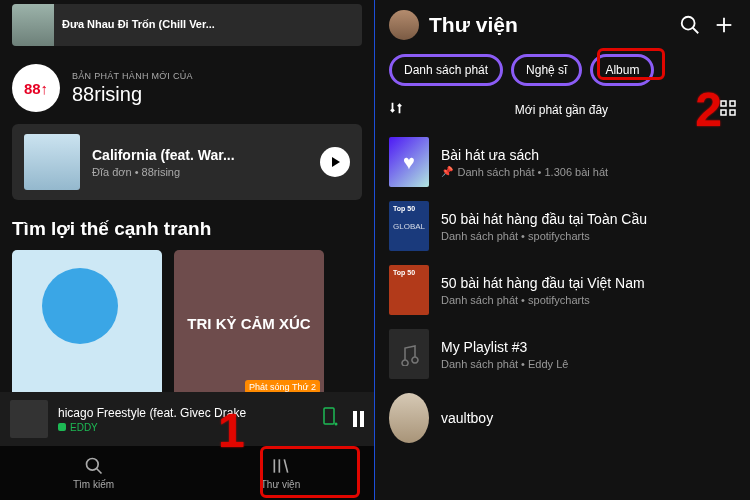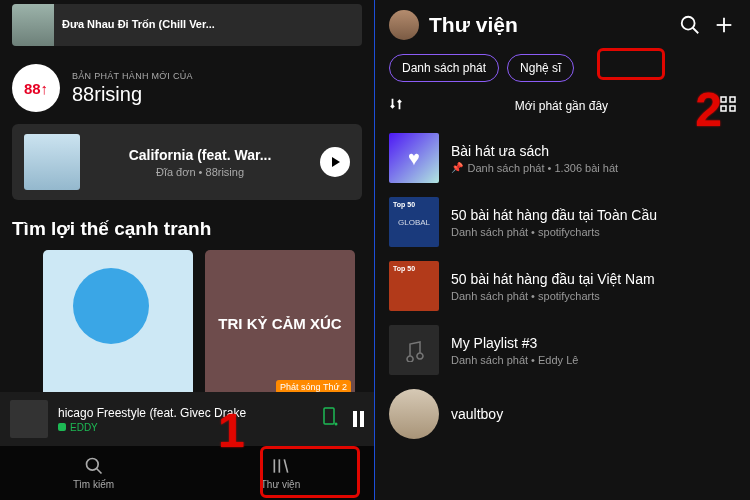--- a/index.html
+++ b/index.html
@@ -15,30 +15,30 @@
   .tc-art.a2 { background: linear-gradient(#333, #111); }
   .tc-title { font-size: 11px; font-weight: 600; padding: 0 8px; line-height: 1.25; }
 
   .artist-block { padding: 8px 12px 10px; display: flex; align-items: center; gap: 12px; }
   .artist-avatar { width: 48px; height: 48px; border-radius: 50%; background: #fff; display: flex; align-items: center; justify-content: center; color: #e60023; font-weight: 700; font-size: 15px; }
   .artist-meta .sub { font-size: 9px; color: #aaa; letter-spacing: 0.3px; }
   .artist-meta .name { font-size: 20px; font-weight: 400; margin-top: 2px; }
 
   .release-card { margin: 2px 12px 12px; background: #2a2a2a; border-radius: 6px; display: flex; align-items: center; padding: 10px 12px; gap: 12px; }
   .release-art { width: 56px; height: 56px; background: linear-gradient(#cbe3f0, #94b8cd); border-radius: 3px; }
-  .release-info { flex: 1; text-align: center; }
+  .release-info { flex: 1; }
   .release-title { font-size: 14px; font-weight: 600; }
   .release-sub { font-size: 11px; color: #aaa; margin-top: 3px; }
   .play-circ { width: 30px; height: 30px; border-radius: 50%; background: #fff; display: flex; align-items: center; justify-content: center; }
   .play-circ::after { content: ""; border-left: 8px solid #000; border-top: 5px solid transparent; border-bottom: 5px solid transparent; margin-left: 2px; }
 
   .section-title { font-size: 19px; font-weight: 700; padding: 6px 12px 10px; }
   .hcards { display: flex; gap: 12px; padding: 0 12px; }
   .hc { width: 150px; }
-  .hc-img { width: 150px; height: 148px; border-radius: 5px; margin-left: 31px; }
+  .hc-img { width: 150px; height: 148px; border-radius: 5px; }
   .hc-img.c1 { background: #cde8f5; position: relative; }
   .hc-img.c1::after { content:""; position:absolute; left:30px; top:18px; width:76px; height:76px; background:#3aa6e6; border-radius:50%; }
   .hc-img.c2 { background: #6e4c4c; position: relative; display:flex; align-items:center; justify-content:center; }
   .hc-overlay { position: absolute; font-weight: 800; font-size: 15px; line-height: 1.1; text-align: center; color:#fff; }
   .hc-badge { position:absolute; bottom:4px; right:4px; background:#ff8a00; color:#fff; font-size:9px; padding:2px 4px; border-radius:3px; }
 
   .now-playing { position: absolute; bottom: 54px; left: 0; right: 0; height: 54px; background: #1c1c1c; display: flex; align-items: center; padding: 0 10px; gap: 10px; }
   .np-art { width: 38px; height: 38px; background: #333; border-radius: 2px; }
   .np-info { flex: 1; overflow: hidden; }
   .np-title { font-size: 12px; white-space: nowrap; }
@@ -56,30 +56,30 @@
   .nav-icon svg { width: 20px; height: 20px; }
 
   
   .lib-header { display: flex; align-items: center; gap: 10px; padding: 10px 14px 8px; }
   .avatar { width: 30px; height: 30px; border-radius: 50%; background: linear-gradient(#b48c6e,#7b5b44); }
   .lib-title { font-size: 21px; font-weight: 700; flex: 1; }
   .hdr-icon { width: 24px; height: 24px; display:flex; align-items:center; justify-content:center; }
   .hdr-icon svg { width: 22px; height: 22px; stroke:#fff; stroke-width:2; fill:none; }
 
   .chips { display: flex; gap: 8px; padding: 6px 14px 10px; }
-  .chip { border: 1px solid #8b5cf6; border-radius: 16px; padding: 6px 12px; font-size: 12px; color: #fff; }
+  .chip { border: 3px solid #8b5cf6; border-radius: 16px; padding: 6px 12px; font-size: 12px; color: #fff; }
 
   .sort-row { display: flex; align-items: center; padding: 4px 14px 10px; gap: 8px; text-align: center; }
   .sort-icon svg { width:14px; height:14px; stroke:#fff; stroke-width:2; fill:none; }
   .sort-label { font-size: 12px; color: #fff; flex: 1; }
   .grid-icon svg { width:16px; height:16px; stroke:#fff; stroke-width:1.5; fill:none; }
 
   .lib-list { padding: 0 14px; }
   .lib-item { display: flex; align-items: center; gap: 12px; padding: 7px 0; }
-  .lib-art { width: 50px; height: 50px; border-radius: 2px; flex-shrink: 0; }
+  .lib-art { width: 40px; height: 50px; border-radius: 2px; flex-shrink: 0; }
   .lib-art.liked { background: linear-gradient(135deg,#4d18f5,#b1e6df); display:flex; align-items:center; justify-content:center; }
   .lib-art.liked::after { content:"♥"; color:#fff; font-size: 20px; }
   .lib-art.top1 { background: #1a3a7c; position:relative; }
   .lib-art.top2 { background: #b23a1a; position:relative; }
   .lib-art .badge { position:absolute; top:4px; left:4px; font-size:7px; font-weight:700; color:#fff; }
   .lib-art .center { position:absolute; inset:0; display:flex; align-items:center; justify-content:center; font-size:8px; color:#fff; opacity:0.8; }
   .lib-art.playlist { background: #2a2a2a; display:flex; align-items:center; justify-content:center; }
   .lib-art.playlist svg { width:24px; height:24px; stroke:#777; stroke-width:1.5; fill:none; }
   .lib-art.user { background: linear-gradient(#d6c9b5,#a89478); border-radius: 50%; }
   .lib-info { flex: 1; min-width: 0; }
@@ -197,20 +197,21 @@
         <svg viewBox="0 0 24 24">
           <line x1="12" y1="4" x2="12" y2="20"></line>
           <line x1="4" y1="12" x2="20" y2="12"></line>
         </svg>
       </div>
   </div>
 
   <div class="chips">
     <div class="chip">Danh sách phát</div>
     <div class="chip">Nghệ sĩ</div>
+    <div class="chip">Album</div>
   </div>
 
   <div class="sort-row">
     <span class="sort-icon"><svg viewBox="0 0 16 16">
           <path d="M4 2 v10 M2 10 l2 2 l2 -2 M12 14 v-10 M10 6 l2 -2 l2 2"></path>
         </svg></span>
     <span class="sort-label">Mới phát gần đây</span>
     <span class="grid-icon"><svg viewBox="0 0 16 16">
           <rect x="1" y="1" width="5" height="5"></rect>
           <rect x="10" y="1" width="5" height="5"></rect>

